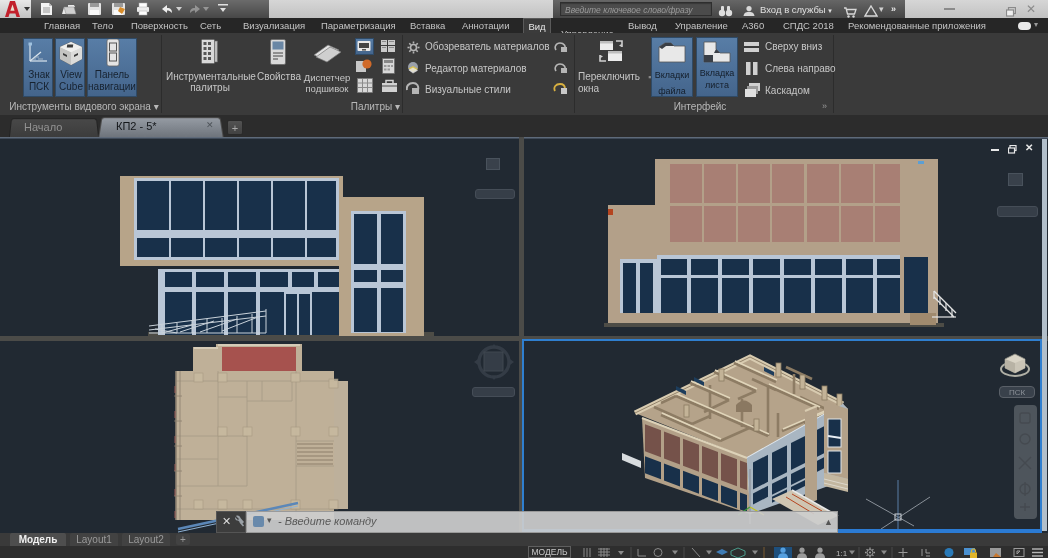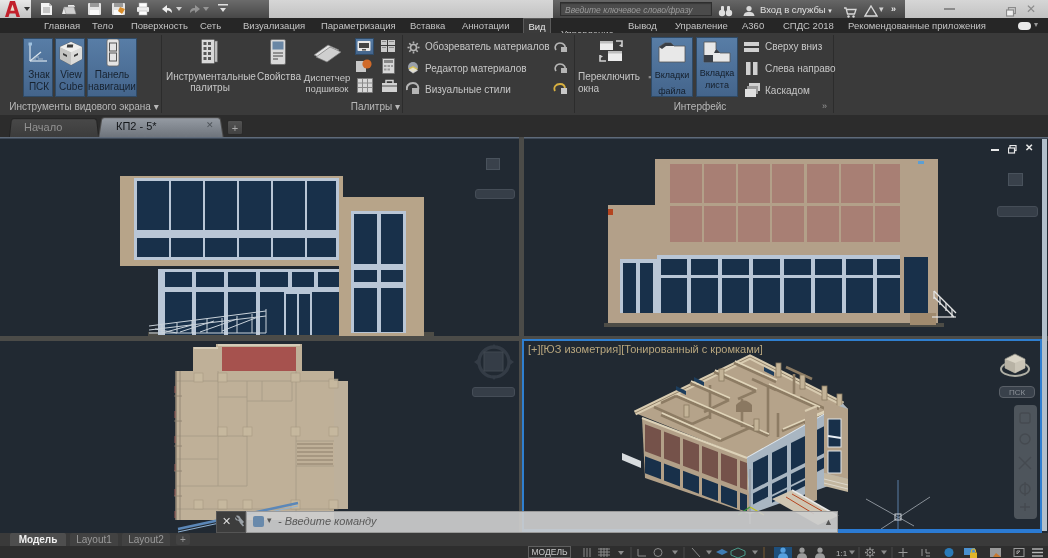--- a/index.html
+++ b/index.html
@@ -607,21 +607,20 @@
   </svg>
 
   <svg class="abs" style="left:468px;top:206px;" width="52" height="40" viewBox="0 0 52 40">
     <circle cx="26" cy="19" r="15" fill="none" stroke="#343c46" stroke-width="3.4"></circle>
     <rect x="16" y="9" width="19" height="19" fill="#353d47" stroke="#404851"></rect>
     <path d="M26 1 l3 4 h-6 Z M26 37 l3 -4 h-6 Z M6 19 l4 -3 v6 Z M46 19 l-4 -3 v6 Z" fill="#343c46"></path>
   </svg>
   <div class="abs" style="left:472px;top:250px;width:43px;height:10px;background:#363e48;border:1px solid #454d57;border-radius:3px;"></div>
 
   <div class="abs" style="left:522px;top:202px;width:520px;height:194px;border:2px solid #2f7fd0;background:#212932;"></div>
-  <div class="abs" style="left:528px;top:206px;font-size:11px;color:#b8a67e;">[+][ЮЗ изометрия][Тонированный с кромками]</div>
   <svg class="abs" style="left:524px;top:202px;" width="520" height="192" viewBox="0 0 520 192">
     <g>
 
       <path d="M226 18 L319 65 L324 70 L223 119 L111 74 Z" fill="#b5a38a"></path>
 
       <path d="M111 74 L226 18 L319 65" fill="none" stroke="#d8cbb0" stroke-width="5"></path>
       <path d="M111 74 L226 18 L319 65" fill="none" stroke="#93836b" stroke-width="1"></path>
 
       <g stroke="#8d7c64" stroke-width="2.6" fill="none">
         <line x1="137" y1="76" x2="196" y2="102"></line>

